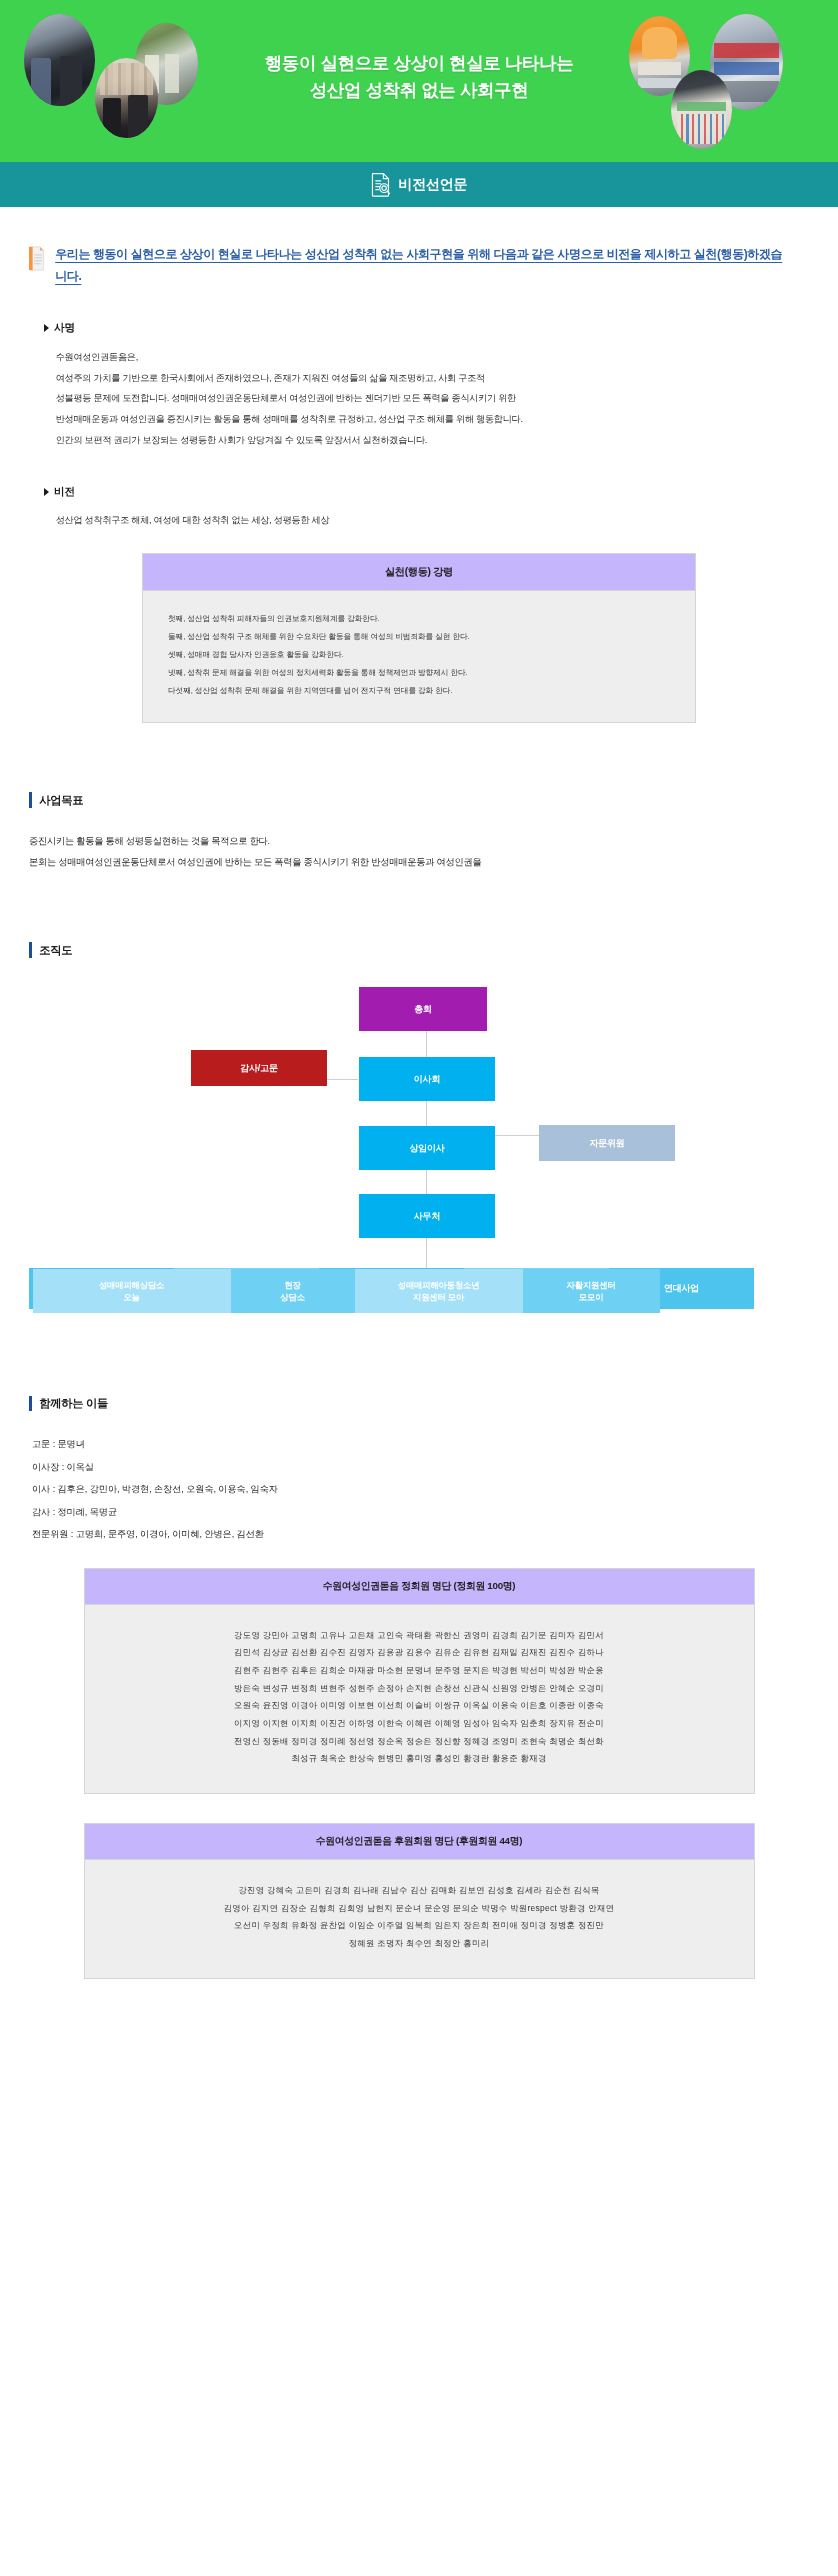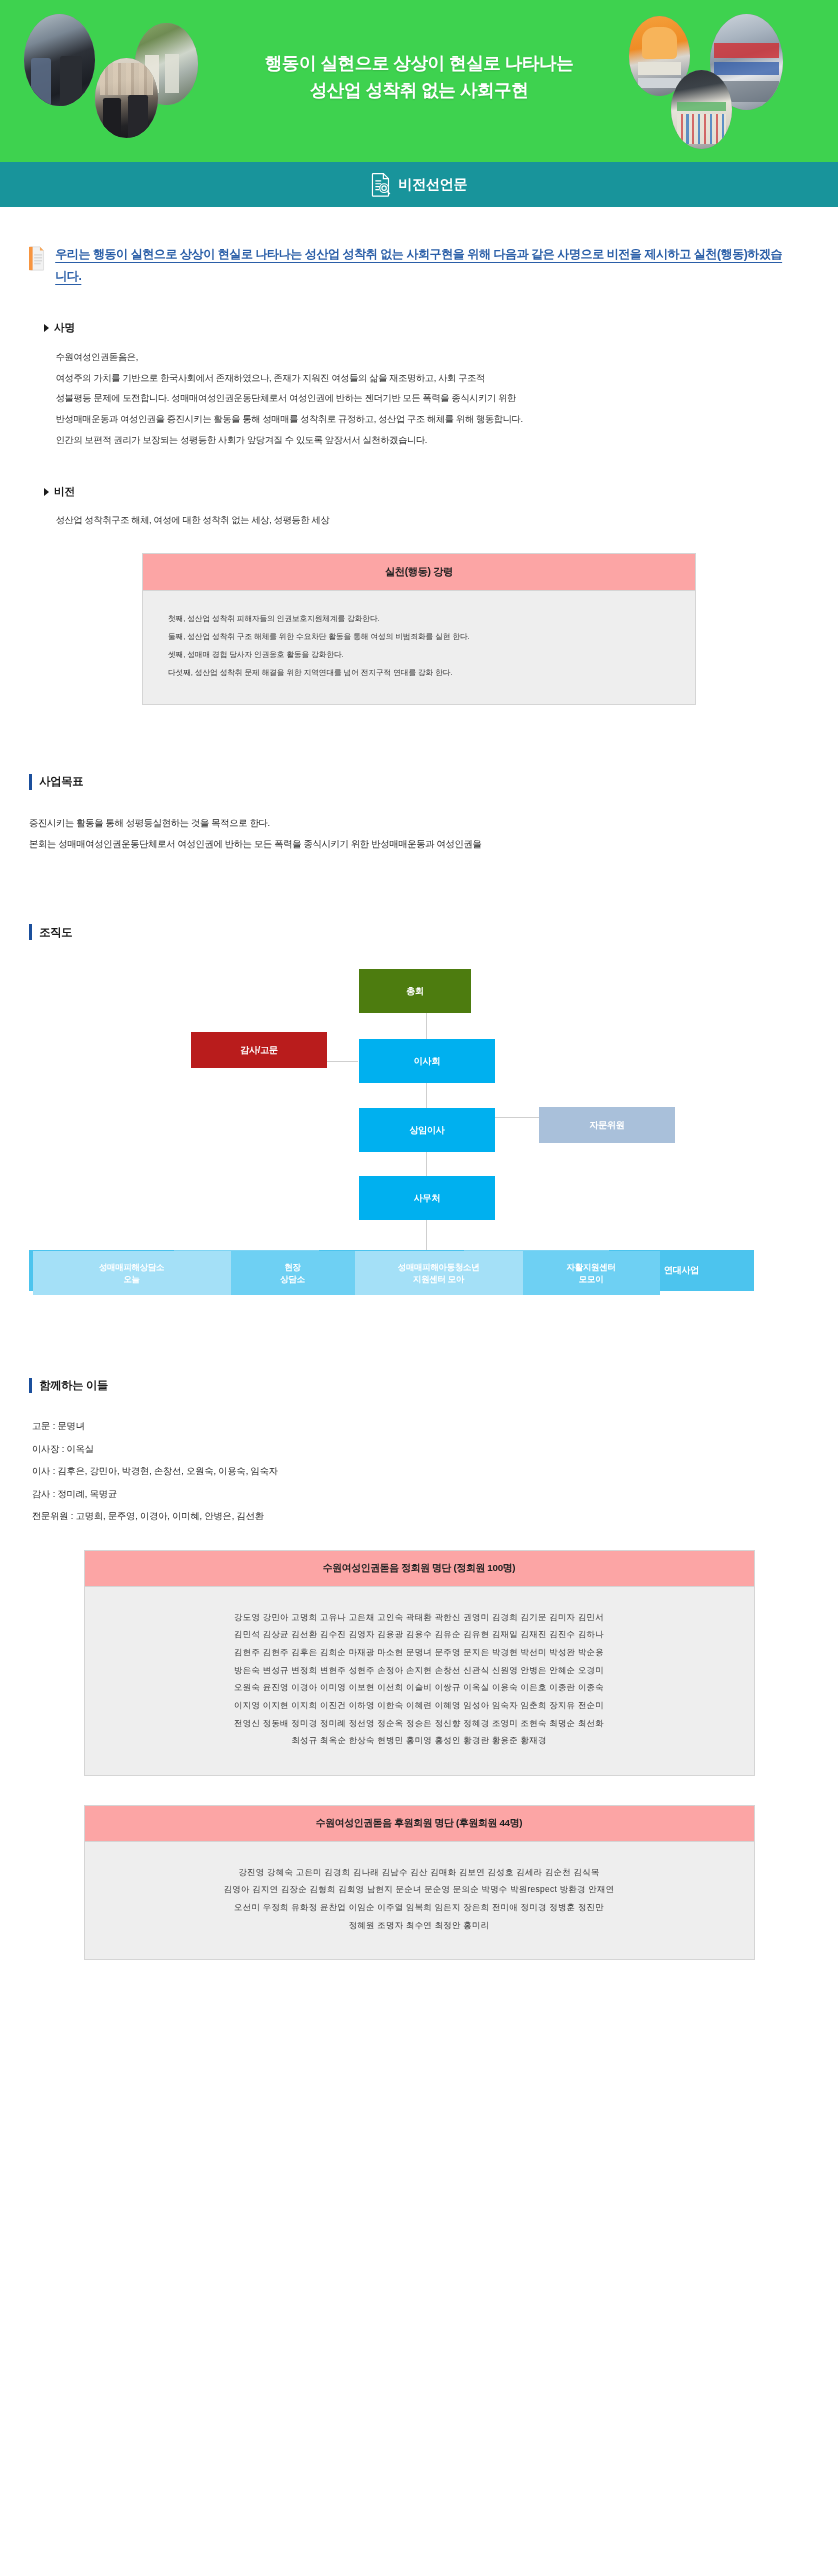--- a/index.html
+++ b/index.html
@@ -137,21 +137,21 @@
     line-height: 2.25;
     color: #2a2a2a;
     letter-spacing: -0.3px;
   }
   .sub-body .lead { display: block; }
 
   
   .framed {
     border: 0.7px solid #d5d5d5;
     margin: 22px auto 0 auto;
-    background: #fca5a5;
+    background: #c4b5fd;
   }
   .framed-title {
     text-align: center;
     font-size: 10.2px;
     font-weight: bold;
     color: #222;
     padding: 11px 7.3px;
     border-bottom: 0.7px solid #d5d5d5;
     letter-spacing: -0.3px;
   }
@@ -212,21 +212,21 @@
     display: flex;
     align-items: center;
     justify-content: center;
     color: #ffffff;
     font-size: 9px;
     font-weight: bold;
     letter-spacing: -0.2px;
     text-align: center;
     line-height: 1.35;
   }
-  .n-assembly { left: 330px; top: 0;    width: 112px; height: 44px; background: #4d7c0f; }
+  .n-assembly { left: 330px; top: 0;    width: 128px; height: 44px; background: #a21caf; }
   .n-board    { left: 330px; top: 70px; width: 136px; height: 44px; background: #00b0ef; }
   .n-audit    { left: 162px; top: 63px; width: 136px; height: 36px; background: #b91c1c; }
   .n-advisor  { left: 510px; top: 130px;width: 136px; height: 36px; background: #a9c0da; margin-top: 8px; }
   .n-standing { left: 330px; top: 139px;width: 136px; height: 44px; background: #00b0ef; }
   .n-office   { left: 330px; top: 207px;width: 136px; height: 44px; background: #00b0ef; }
   .conn { position: absolute; background: #cfcfcf; }
   .c-v1 { left: 397px; top: 44px;  width: 0.7px; height: 26px; }
   .c-v2 { left: 397px; top: 114px; width: 0.7px; height: 25px; }
   .c-v3 { left: 397px; top: 182px; width: 0.7px; height: 25px; }
   .c-v4 { left: 397px; top: 251px; width: 0.7px; height: 31px; }
@@ -371,20 +371,21 @@
       <span class="lead">성산업 성착취구조 해체, 여성에 대한 성착취 없는 세상, 성평등한 세상</span>
     </div>
   </div>
 
   <div class="framed box-creed">
     <div class="framed-title">실천(행동) 강령</div>
     <div class="framed-body">
       <div class="line">첫째, 성산업 성착취 피해자들의 인권보호지원체계를 강화한다.</div>
       <div class="line">둘째, 성산업 성착취 구조 해체를 위한 수요차단 활동을 통해 여성의 비범죄화를 실현 한다.</div>
       <div class="line">셋째, 성매매 경험 당사자 인권옹호 활동을 강화한다.</div>
+      <div class="line">넷째, 성착취 문제 해결을 위한 여성의 정치세력화 활동을 통해 정책제언과 방향제시 한다.</div>
       <div class="line">다섯째, 성산업 성착취 문제 해결을 위한 지역연대를 넘어 전지구적 연대를 강화 한다.</div>
     </div>
   </div>
 
   <div class="sec-gap-lg"></div>
   <div class="bar-head">
     <span>사업목표</span>
   </div>
   <div class="goal-text">
     <div>증진시키는 활동을 통해 성평등실현하는 것을 목적으로 한다.</div>

